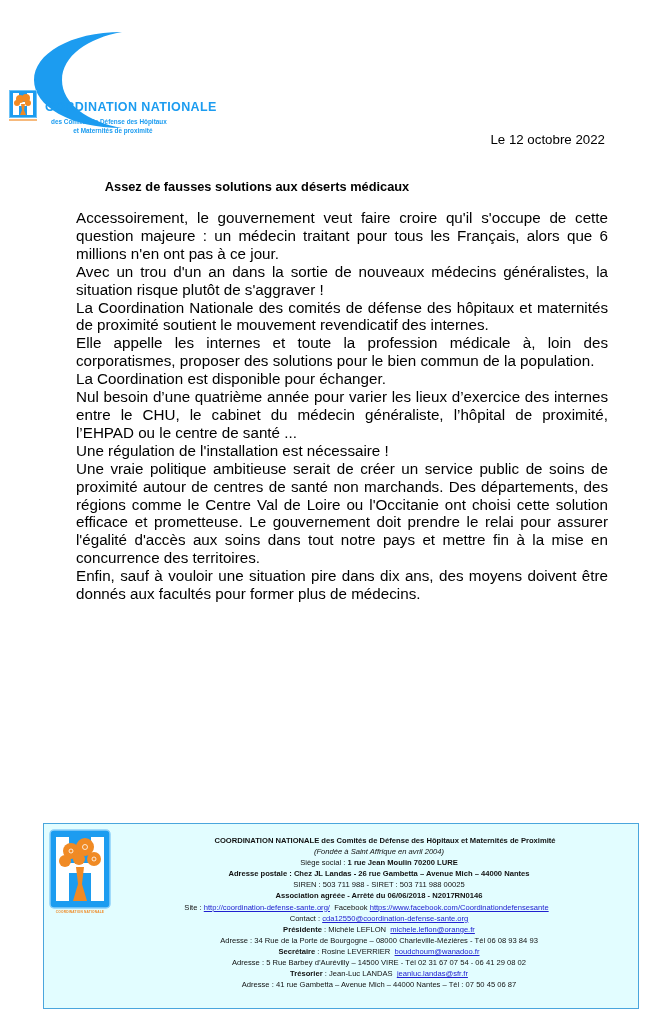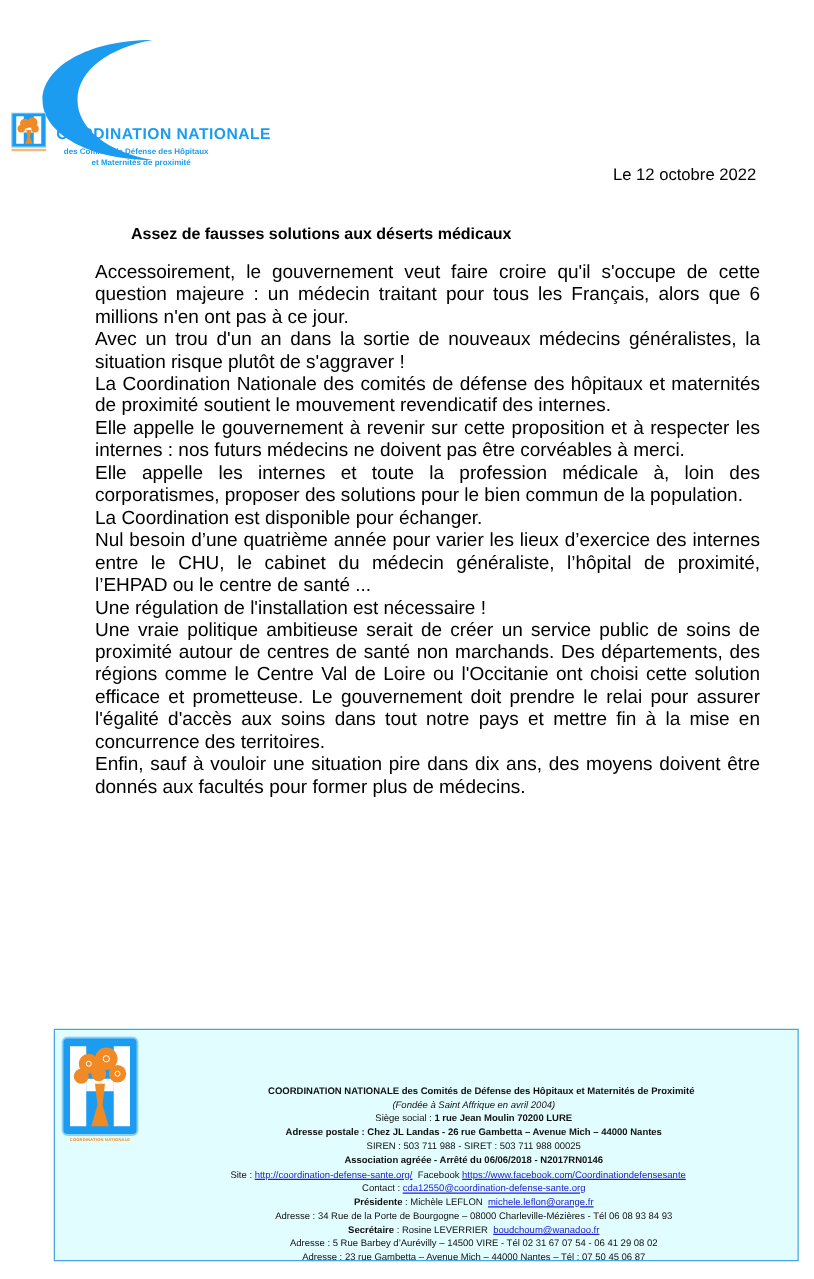--- a/index.html
+++ b/index.html
@@ -125,21 +125,20 @@
     }
     .footer .lines {
       position: absolute;
       left: 0;
       top: 11px;
       width: 596px;
       font-size: 7.6px;
       line-height: 11.1px;
       text-align: center;
       color: #111;
-      margin-top: 32px;
     }
     .footer .lines .line {
       white-space: nowrap;
     }
     .footer .lines .l-main { padding-left: 86px; }
     .footer .lines .l-indent { padding-left: 74px; }
     .footer .lines .l-site { padding-left: 49px; }
     .footer b { font-weight: bold; }
     .footer i { font-style: italic; }
     .footer a {
@@ -174,21 +173,20 @@
 </div>
 
 <div class="date">Le 12 octobre 2022</div>
 
 <div class="title">Assez de fausses solutions aux déserts médicaux</div>
 
 <div class="body-text">
   <p>Accessoirement, le gouvernement veut faire croire qu'il s'occupe de cette question majeure : un médecin traitant pour tous les Français, alors que 6 millions n'en ont pas à ce jour.</p>
   <p>Avec un trou d'un an dans la sortie de nouveaux médecins généralistes, la situation risque plutôt de s'aggraver !</p>
   <p>La Coordination Nationale des comités de défense des hôpitaux et maternités de proximité soutient le mouvement revendicatif des internes.</p>
-  <p>Elle appelle le gouvernement à revenir sur cette proposition et à respecter les internes : nos futurs médecins ne doivent pas être corvéables à merci.</p>
   <p>Elle appelle les internes et toute la profession médicale à, loin des corporatismes, proposer des solutions pour le bien commun de la population.</p>
   <p>La Coordination est disponible pour échanger.</p>
   <p>Nul besoin d’une quatrième année pour varier les lieux d’exercice des internes entre le CHU, le cabinet du médecin généraliste, l’hôpital de proximité, l’EHPAD ou le centre de santé ...</p>
   <p>Une régulation de l'installation est nécessaire !</p>
   <p>Une vraie politique ambitieuse serait de créer un service public de soins de proximité autour de centres de santé non marchands. Des départements, des régions comme le Centre Val de Loire ou l'Occitanie ont choisi cette solution efficace et prometteuse. Le gouvernement doit prendre le relai pour assurer l'égalité d'accès aux soins dans tout notre pays et mettre fin à la mise en concurrence des territoires.</p>
   <p>Enfin, sauf à vouloir une situation pire dans dix ans, des moyens doivent être donnés aux facultés pour former plus de médecins.</p>
 </div>
 
 <div class="footer">
   <div class="footer-logo">
@@ -218,15 +216,16 @@
     <div class="line l-indent">SIREN : 503 711 988 - SIRET : 503 711 988 00025</div>
     <div class="line l-indent"><b>Association agréée - Arrêté du 06/06/2018 - N2017RN0146</b></div>
     <div class="line l-site">
       <span>Site : </span><a>http://coordination-defense-sante.org/</a><span style="white-space:pre">  Facebook </span><a>https://www.facebook.com/Coordinationdefensesante</a>
     </div>
     <div class="line l-indent"><span>Contact : </span><a>cda12550@coordination-defense-sante.org</a></div>
     <div class="line l-indent"><b>Présidente</b><span style="white-space:pre"> : Michèle LEFLON  </span><a>michele.leflon@orange.fr</a></div>
     <div class="line l-indent">Adresse : 34 Rue de la Porte de Bourgogne – 08000 Charleville-Mézières - Tél  06 08 93 84 93</div>
     <div class="line l-indent"><b>Secrétaire</b><span style="white-space:pre"> : Rosine LEVERRIER  </span><a>boudchoum@wanadoo.fr</a></div>
     <div class="line l-indent">Adresse : 5 Rue Barbey d’Aurévilly – 14500 VIRE - Tél  02 31 67 07 54 - 06 41 29 08 02</div>
-    <div class="line l-indent">Adresse :  23 rue Gambetta – Avenue Mich – 44000 Nantes – Tél : 07 50 45 06 87</div>
+    <div class="line l-indent"><b>Trésorier</b><span style="white-space:pre"> : Jean-Luc LANDAS  </span><a>jeanluc.landas@sfr.fr</a></div>
+    <div class="line l-indent">Adresse :  41 rue Gambetta – Avenue Mich – 44000 Nantes – Tél : 07 50 45 06 87</div>
   </div>
 </div>
 
 </body></html>

